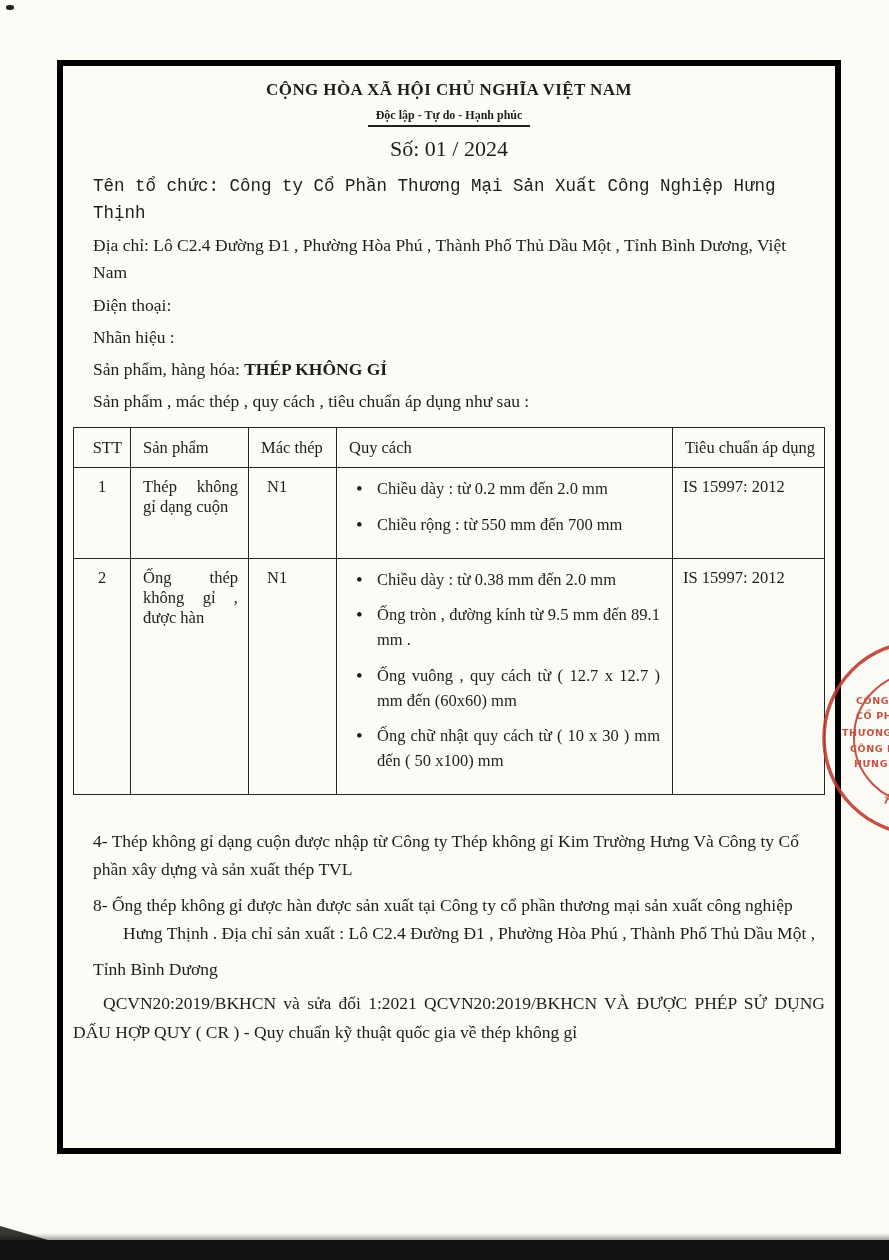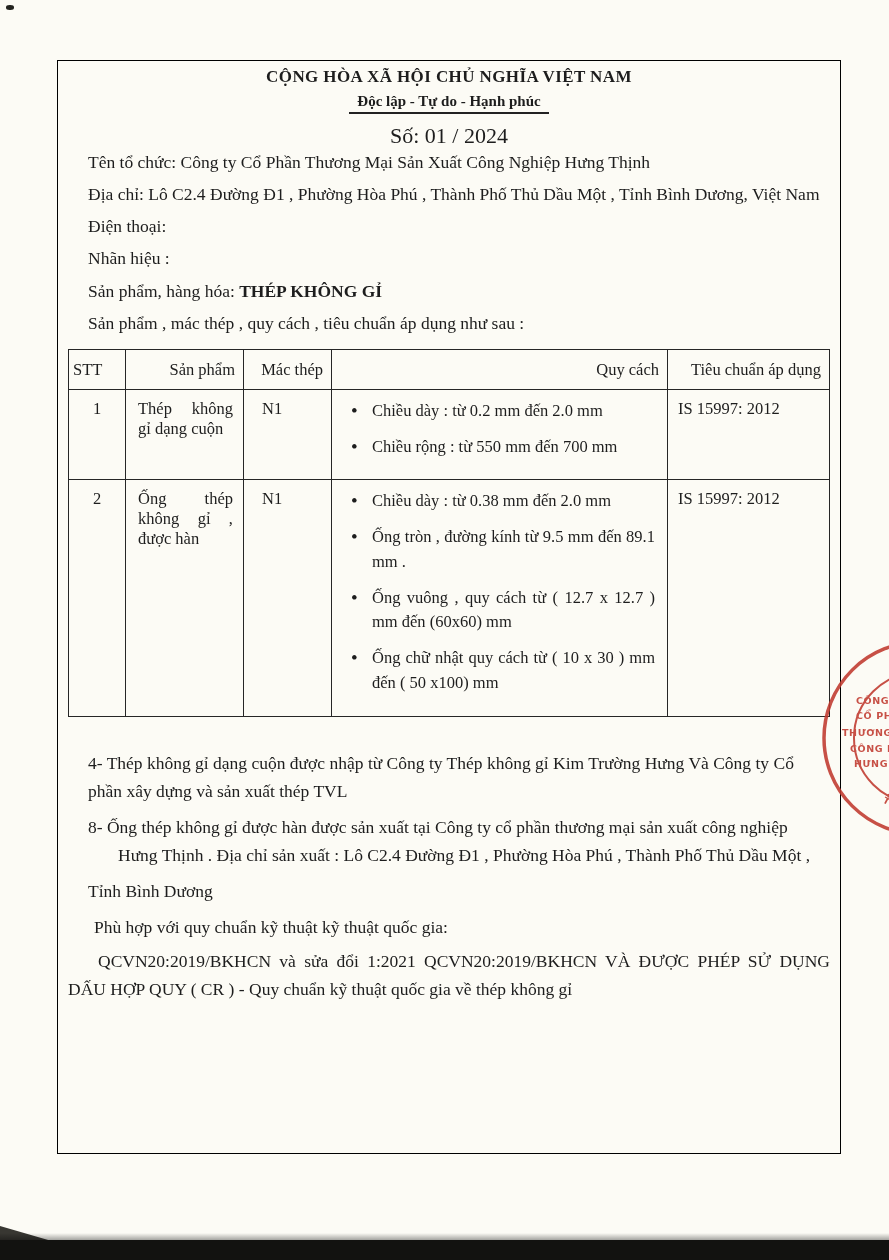--- a/index.html
+++ b/index.html
@@ -14,48 +14,48 @@
     background: #fcfbf5;
     overflow: hidden;
     color: #1d1d1d;
   }
   .speck { position: absolute; left: 6px; top: 5px; width: 8px; height: 5px; background: #23231f; border-radius: 45%; }
 
   .frame {
     position: absolute;
     left: 57px; top: 60px;
     width: 784px; height: 1094px;
-    border: 1px solid #000000;
-    padding: 6px 10px 0 10px;
+    border: 6px solid #000000;
+    padding: 14px 10px 0 10px;
   }
 
   .nat-header { text-align: center; font-weight: bold; font-size: 17px; letter-spacing: 0.4px; }
   .motto-wrap { text-align: center; margin-top: 5px; }
   .motto {
-    display: inline-block; font-weight: bold; font-size: 15px;
+    display: inline-block; font-weight: bold; font-size: 12px;
     border-bottom: 2px solid #222; padding: 0 8px 2px 8px;
   }
   .title { text-align: center; font-size: 22px; font-weight: bold; margin-top: 26px; letter-spacing: 0.4px; }
   .doc-number { text-align: center; font-size: 22px; margin-top: 9px; }
 
   .doc-line { font-size: 17.5px; line-height: 1.55; margin: 5px 8px 0 20px; }
-  .doc-line.first { margin-top: 0; }
+  .doc-line.first { margin-top: 11px; font-family: Liberation Mono, monospace; }
   .doc-line .bold { font-weight: bold; }
 
   table.spec-table {
     width: 100%; border-collapse: collapse;
     margin-top: 12px; font-size: 16.5px;
   }
   table.spec-table th, table.spec-table td {
     border: 1.8px solid #262626;
     vertical-align: top;
     font-weight: normal;
   }
-  table.spec-table th { text-align: right; padding: 10px 8px 9px 12px; }
-  table.spec-table th.c { text-align: left; padding-left: 4px; }
+  table.spec-table th { text-align: left; padding: 10px 8px 9px 12px; }
+  table.spec-table th.c { text-align: right; padding-left: 4px; }
   td.cell-stt { text-align: center; padding-top: 9px; }
   td.cell-sp { text-align: justify; padding: 9px 10px 9px 12px; }
   td.cell-mt { padding: 9px 6px 9px 18px; }
   td.cell-tc { padding: 9px 6px 9px 10px; }
   td.cell-qc { padding: 9px 12px 9px 14px; }
   ul.specs { list-style: none; }
   ul.specs li {
     position: relative; padding-left: 26px;
     margin-bottom: 11px; line-height: 1.5; text-align: justify;
   }
@@ -159,21 +159,20 @@
           </td>
           <td class="cell-tc">IS 15997: 2012</td>
         </tr>
       </tbody>
     </table>
 
     <div class="notes">
       <p class="note">4-  Thép không gỉ dạng cuộn được nhập từ Công ty Thép không gỉ Kim Trường Hưng Và Công ty Cổ phần xây dựng và sản xuất thép TVL</p>
       <p class="note hang">8-  Ống thép không gỉ được hàn được sản xuất tại Công ty cổ phần thương mại sản xuất công nghiệp Hưng Thịnh . Địa chỉ sản xuất : Lô C2.4 Đường Đ1 , Phường Hòa Phú , Thành Phố Thủ Dầu Một ,</p>
       <p class="note province">Tỉnh Bình Dương</p>
-      <p class="note conformity">Phù hợp với quy chuẩn kỹ thuật kỹ thuật quốc gia:</p>
       <p class="regulation">QCVN20:2019/BKHCN và sửa đổi 1:2021 QCVN20:2019/BKHCN VÀ ĐƯỢC PHÉP SỬ DỤNG DẤU HỢP QUY ( CR ) -  Quy chuẩn kỹ thuật quốc gia về thép không gỉ</p>
     </div>
   </div>
 
   <svg class="stamp" width="200" height="210" viewBox="0 0 200 210">
     <defs>
       <path id="arcLeft" d="M 62 168 A 78 78 0 0 0 62 32" fill="none"></path>
       <path id="arcBottom" d="M 56 160 A 74.5 74.5 0 0 0 144 160" fill="none"></path>
     </defs>
     <circle cx="100" cy="100" r="96" fill="none" stroke="#c0392e" stroke-width="3.5"></circle>

